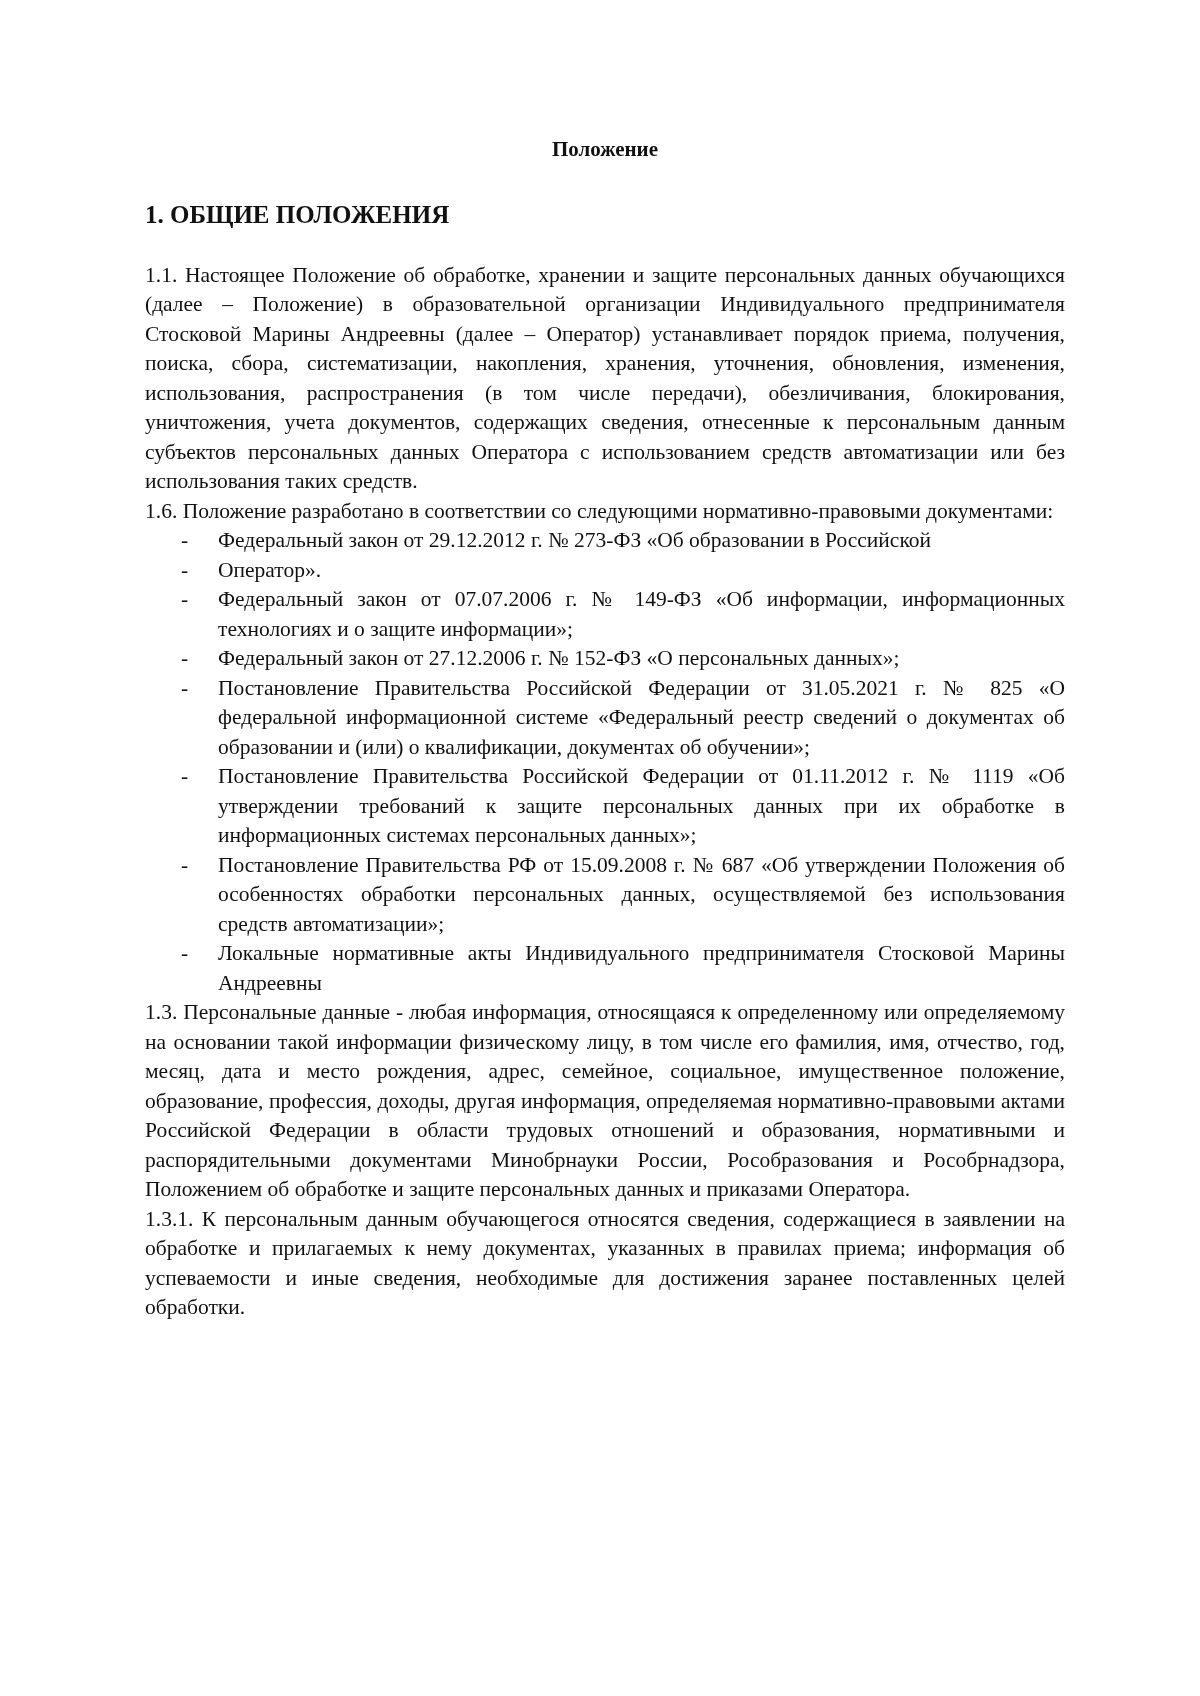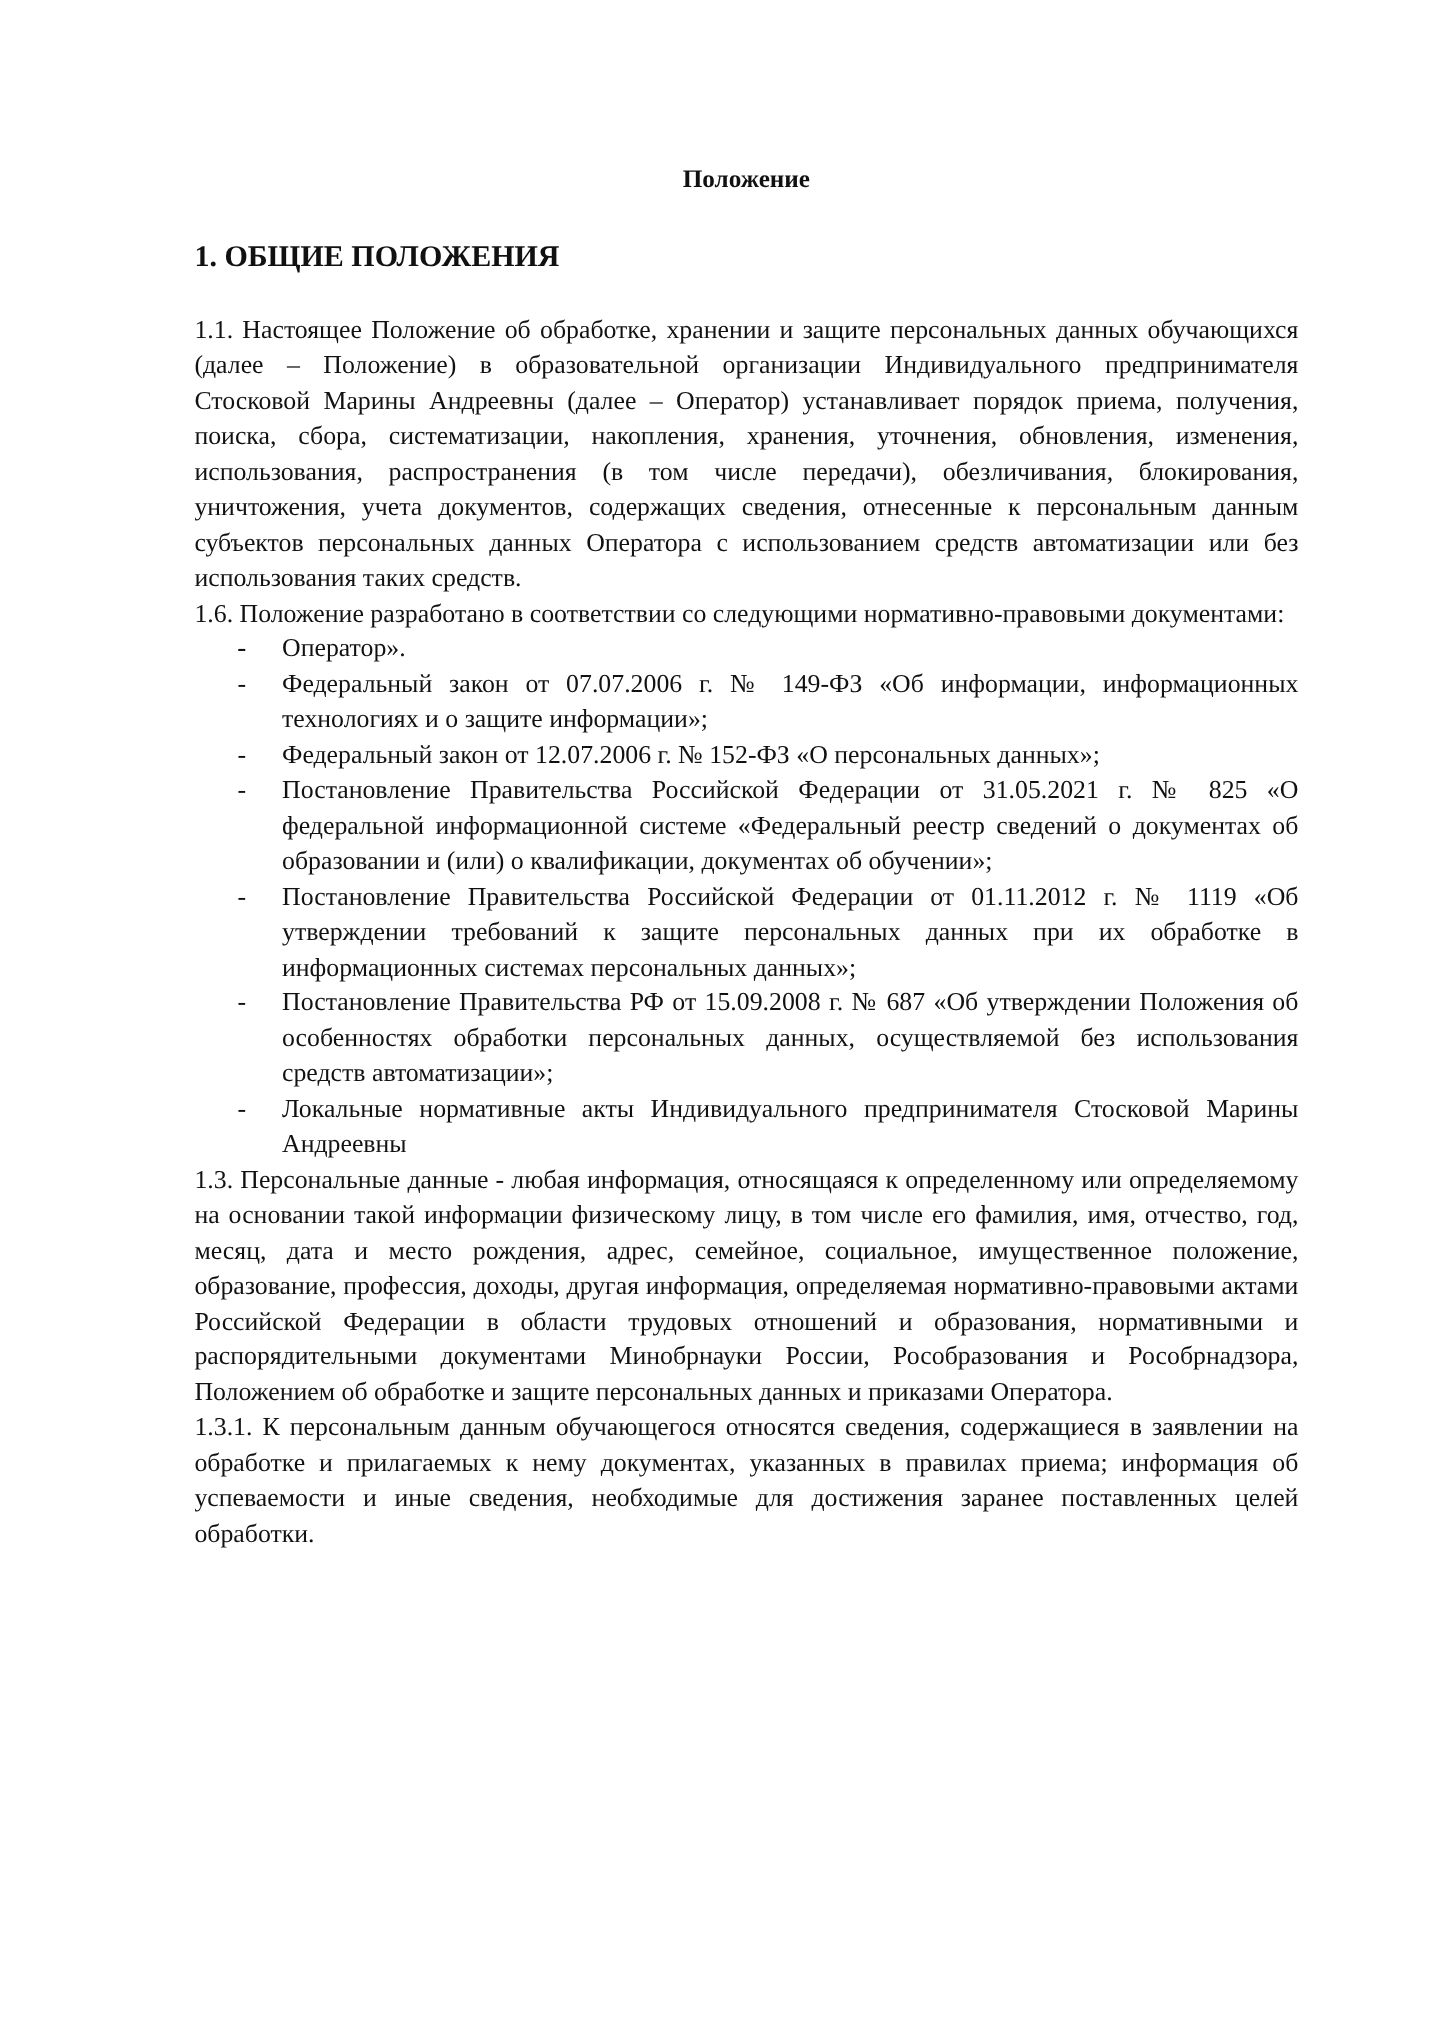--- a/index.html
+++ b/index.html
@@ -1,21 +1,20 @@
 <!DOCTYPE html>
 <html><head>
 <meta charset="utf-8">
 <style>
   html, body { margin: 0; padding: 0; background: #ffffff; }
   body { width: 1200px; height: 1696px; position: relative; overflow: hidden; }
   .page {
     position: absolute; left: 145px; top: 130px; width: 920px;
     font-family: "Liberation Serif", serif; font-size: 21.5px; line-height: 29.5px;
     color: #111;
-    margin-left: 17px;
   }
   .title { text-align: center; font-weight: bold; font-size: 21px; line-height: 30px; }
   .title-1 { margin-top: 4px; }
   .section-heading { font-weight: bold; margin-top: 36px; font-size: 25px; }
   .para { text-align: justify; text-align-last: left; }
   .p-first { margin-top: 31px; }
   .list { list-style: none; margin: 0; padding: 0; }
   .list-item { position: relative; padding-left: 73px; text-align: justify; text-align-last: left; }
   .list-item .dash { position: absolute; left: 36px; top: 0; }
 </style>
@@ -24,24 +23,24 @@
 
 <div class="page">
   <div class="title title-1">Положение</div>
 
   <div class="section-heading">1. ОБЩИЕ ПОЛОЖЕНИЯ</div>
 
   <div class="para p-first">1.1. Настоящее Положение об обработке, хранении и защите персональных данных обучающихся (далее – Положение) в образовательной организации Индивидуального предпринимателя Стосковой Марины Андреевны (далее – Оператор) устанавливает порядок приема, получения, поиска, сбора, систематизации, накопления, хранения, уточнения, обновления, изменения, использования, распространения (в том числе передачи), обезличивания, блокирования, уничтожения, учета документов, содержащих сведения, отнесенные к персональным данным субъектов персональных данных Оператора с использованием средств автоматизации или без использования таких средств.</div>
   <div class="para">1.6. Положение разработано в соответствии со следующими нормативно-правовыми документами:</div>
 
   <ul class="list">
-    <li class="list-item"><span class="dash">-</span></li>
+    <li class="list-item"><span class="dash">-</span><span>Федеральный закон от 29.12.2012 г. № 273-ФЗ «Об образовании в Российской</span></li>
     <li class="list-item"><span class="dash">-</span><span>Оператор».</span></li>
     <li class="list-item"><span class="dash">-</span><span>Федеральный закон от 07.07.2006 г. № 149-ФЗ «Об информации, информационных технологиях и о защите информации»;</span></li>
-    <li class="list-item"><span class="dash">-</span><span>Федеральный закон от 12.07.2006 г. № 152-ФЗ «О персональных данных»;</span></li>
+    <li class="list-item"><span class="dash">-</span><span>Федеральный закон от 27.12.2006 г. № 152-ФЗ «О персональных данных»;</span></li>
     <li class="list-item"><span class="dash">-</span><span>Постановление Правительства Российской Федерации от 31.05.2021 г. № 825 «О федеральной информационной системе «Федеральный реестр сведений о документах об образовании и (или) о квалификации, документах об обучении»;</span></li>
     <li class="list-item"><span class="dash">-</span><span>Постановление Правительства Российской Федерации от 01.11.2012 г. № 1119 «Об утверждении требований к защите персональных данных при их обработке в информационных системах персональных данных»;</span></li>
     <li class="list-item"><span class="dash">-</span><span>Постановление Правительства РФ от 15.09.2008 г. № 687 «Об утверждении Положения об особенностях обработки персональных данных, осуществляемой без использования средств автоматизации»;</span></li>
     <li class="list-item"><span class="dash">-</span><span>Локальные нормативные акты Индивидуального предпринимателя Стосковой Марины Андреевны</span></li>
   </ul>
 
   <div class="para">1.3. Персональные данные - любая информация, относящаяся к определенному или определяемому на основании такой информации физическому лицу, в том числе его фамилия, имя, отчество, год, месяц, дата и место рождения, адрес, семейное, социальное, имущественное положение, образование, профессия, доходы, другая информация, определяемая нормативно-правовыми актами Российской Федерации в области трудовых отношений и образования, нормативными и распорядительными документами Минобрнауки России, Рособразования и Рособрнадзора, Положением об обработке и защите персональных данных и приказами Оператора.</div>
   <div class="para">1.3.1. К персональным данным обучающегося относятся сведения, содержащиеся в заявлении на обработке и прилагаемых к нему документах, указанных в правилах приема; информация об успеваемости и иные сведения, необходимые для достижения заранее поставленных целей обработки.</div>
 </div>
 

